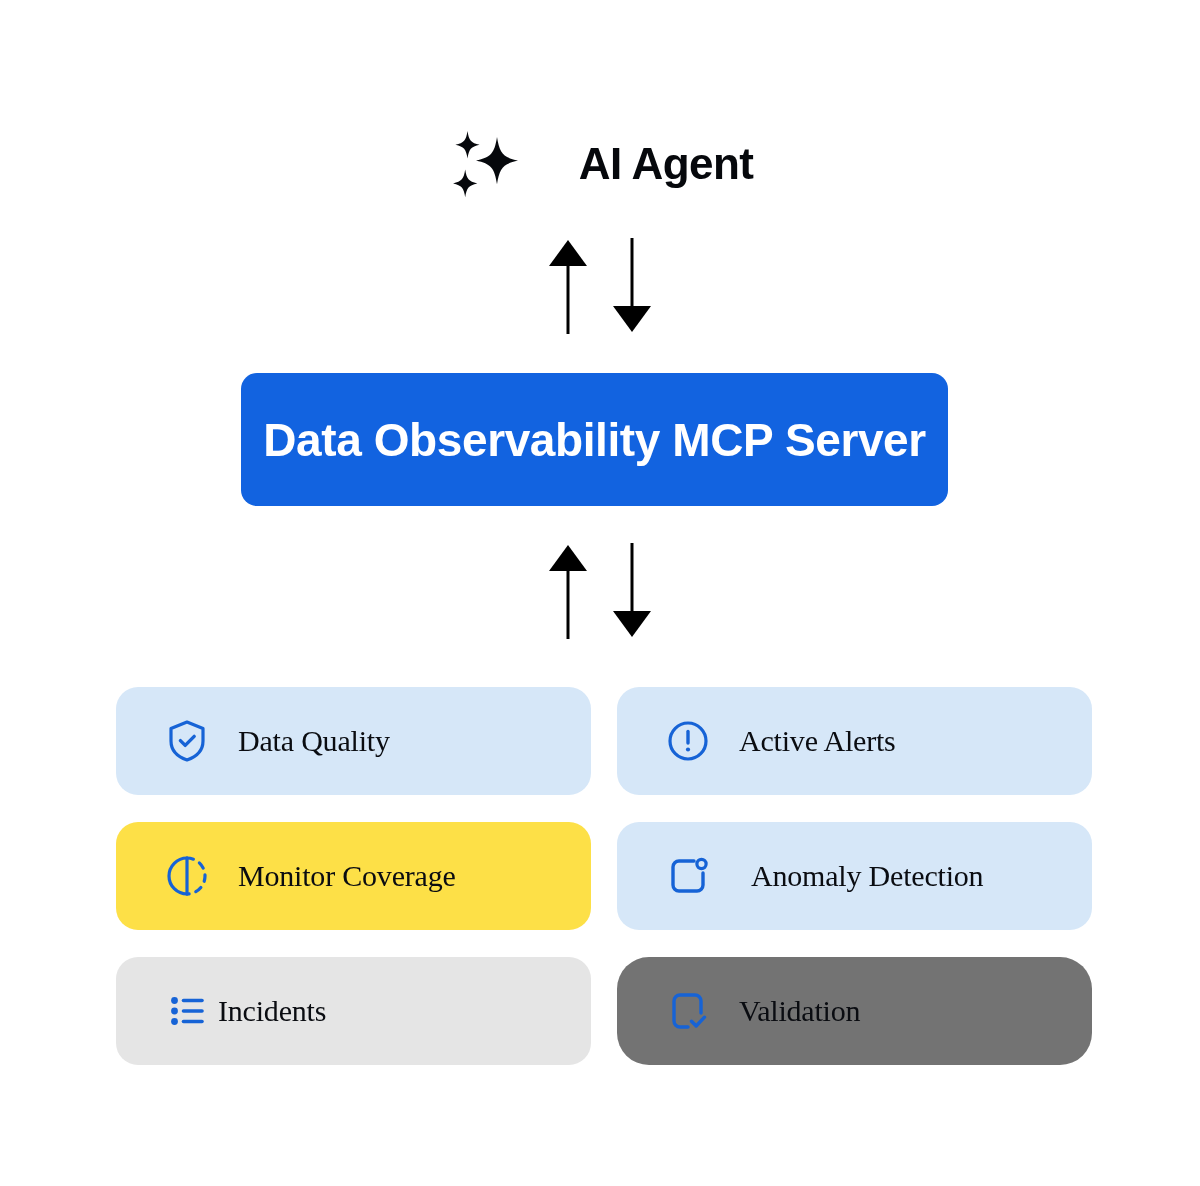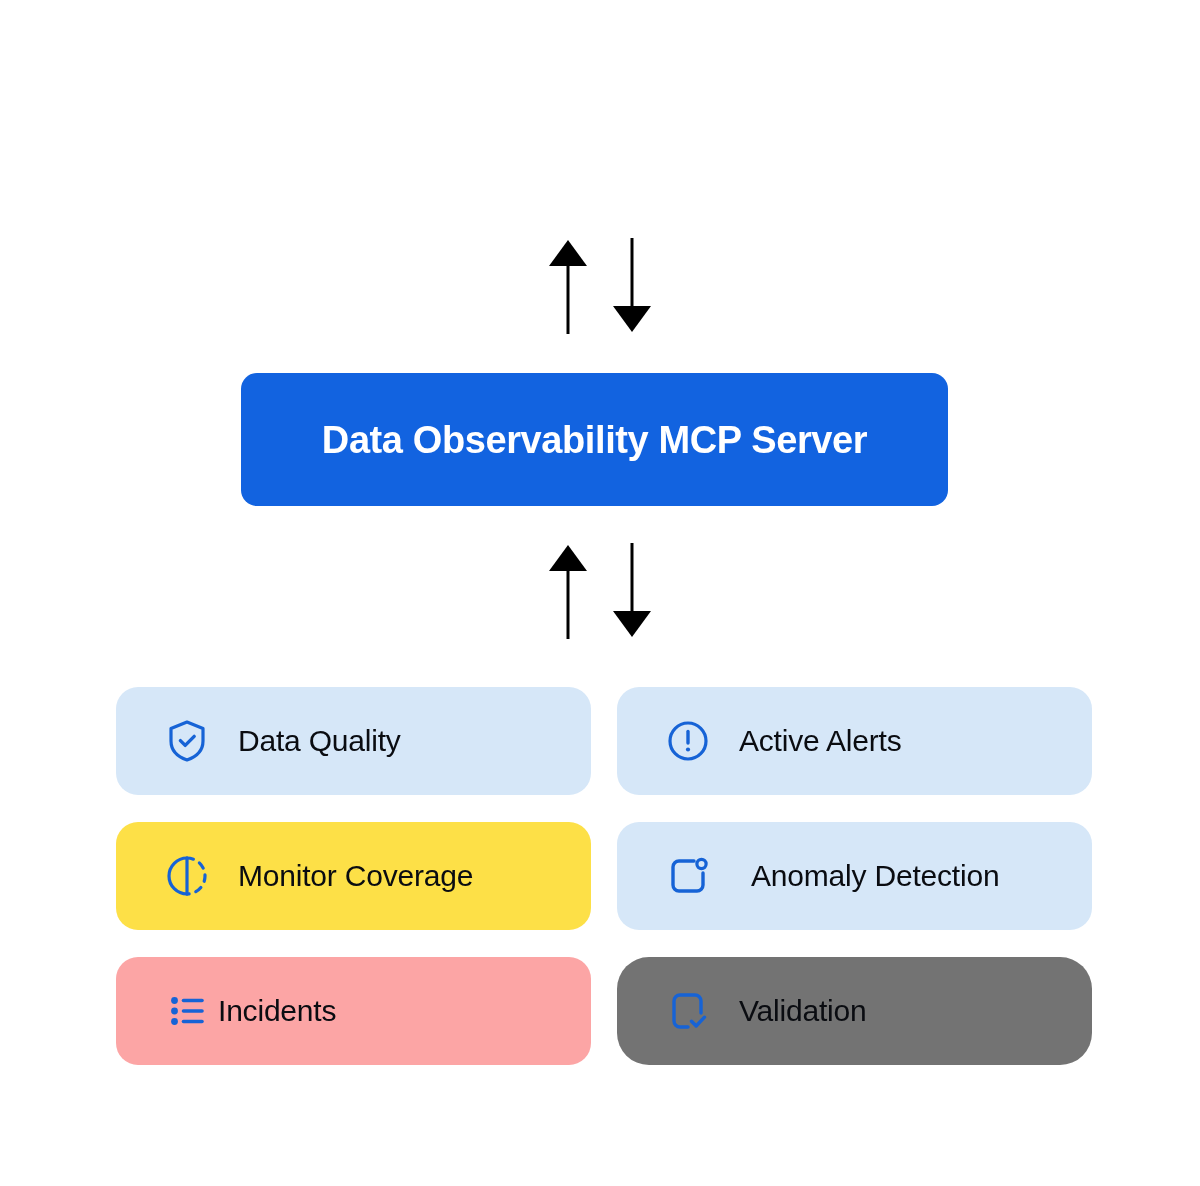--- a/index.html
+++ b/index.html
@@ -71,21 +71,21 @@
     top: 373px;
     width: 707px;
     height: 133px;
     border-radius: 16px;
     display: flex;
     align-items: center;
     justify-content: center;
     box-sizing: border-box;
   }
   .server-label {
-    font-size: 38px;
+    font-size: 46px;
     font-weight: 700;
     letter-spacing: -0.4px;
     color: #ffffff;
     line-height: 1;
     white-space: nowrap;
   }
 
   
   .grid {
     position: absolute;
@@ -98,20 +98,21 @@
     row-gap: 27px;
   }
   .card {
     height: 108px;
     border-radius: 22px;
     display: flex;
     align-items: center;
     box-sizing: border-box;
     padding-left: 48px;
     gap: 28px;
+    font-family: Liberation Serif, serif;
   }
   .card-icon {
     width: 46px;
     height: 46px;
     flex: none;
     display: block;
   }
   .card-label {
     font-size: 30px;
     font-weight: 400;
@@ -119,20 +120,28 @@
     color: #0a0c11;
     line-height: 1;
     white-space: nowrap;
   }
 </style>
 </head>
 <body>
 
 <div id="diagram">
 
+  <div class="agent-row">
+    <svg class="agent-icon" viewBox="0 0 78 78" aria-hidden="true">
+      <path fill="#06080c" d="M50 12 C52.6 28.4 56.0 32.2 71 35.6 C56.0 39.0 52.6 42.8 50 59.2 C47.4 42.8 44.0 39.0 29 35.6 C44.0 32.2 47.4 28.4 50 12 Z"></path>
+      <path fill="#06080c" d="M20.5 6 C22.0 15.6 23.9 17.8 32.6 19.8 C23.9 21.8 22.0 24.0 20.5 33.6 C19.0 24.0 17.1 21.8 8.4 19.8 C17.1 17.8 19.0 15.6 20.5 6 Z"></path>
+      <path fill="#06080c" d="M18.2 44.6 C19.7 54.2 21.6 56.4 30.3 58.4 C21.6 60.4 19.7 62.6 18.2 72.2 C16.7 62.6 14.8 60.4 6.1 58.4 C14.8 56.4 16.7 54.2 18.2 44.6 Z"></path>
+    </svg>
+    <div class="agent-label">AI Agent</div>
+  </div>
 
   <div class="arrows arrows-top">
     <svg class="arrow-svg" width="44" height="96" viewBox="0 0 44 96" aria-hidden="true">
       <line x1="22" y1="96" x2="22" y2="22" stroke="#000000" stroke-width="3"></line>
       <path fill="#000000" d="M22 2 L41 28 L3 28 Z"></path>
     </svg>
     <svg class="arrow-svg" width="44" height="96" viewBox="0 0 44 96" aria-hidden="true">
       <line x1="22" y1="0" x2="22" y2="74" stroke="#000000" stroke-width="3"></line>
       <path fill="#000000" d="M22 94 L41 68 L3 68 Z"></path>
     </svg>
@@ -182,21 +191,21 @@
     </div>
 
     <div class="card" style="background:#d6e7f8;gap:40px;">
       <svg class="card-icon" viewBox="0 0 46 46" aria-hidden="true">
         <path d="M29 8 H14 A6 6 0 0 0 8 14 V32 A6 6 0 0 0 14 38 H32 A6 6 0 0 0 38 32 V20" fill="none" stroke="#1663d6" stroke-width="3.4" stroke-linecap="round" stroke-linejoin="round"></path>
         <circle cx="36.5" cy="11" r="4.6" fill="none" stroke="#1663d6" stroke-width="3.2"></circle>
       </svg>
       <div class="card-label">Anomaly Detection</div>
     </div>
 
-    <div class="card" style="background:#fca5a5;gap:8px;">
+    <div class="card" style="background:#e5e5e5;gap:8px;">
       <svg class="card-icon" viewBox="0 0 46 46" aria-hidden="true">
         <circle cx="10.5" cy="12.5" r="3.4" fill="#1663d6"></circle>
         <circle cx="10.5" cy="23" r="3.4" fill="#1663d6"></circle>
         <circle cx="10.5" cy="33.5" r="3.4" fill="#1663d6"></circle>
         <line x1="19.5" y1="12.5" x2="38" y2="12.5" stroke="#1663d6" stroke-width="3.6" stroke-linecap="round"></line>
         <line x1="19.5" y1="23" x2="38" y2="23" stroke="#1663d6" stroke-width="3.6" stroke-linecap="round"></line>
         <line x1="19.5" y1="33.5" x2="38" y2="33.5" stroke="#1663d6" stroke-width="3.6" stroke-linecap="round"></line>
       </svg>
       <div class="card-label">Incidents</div>
     </div>

